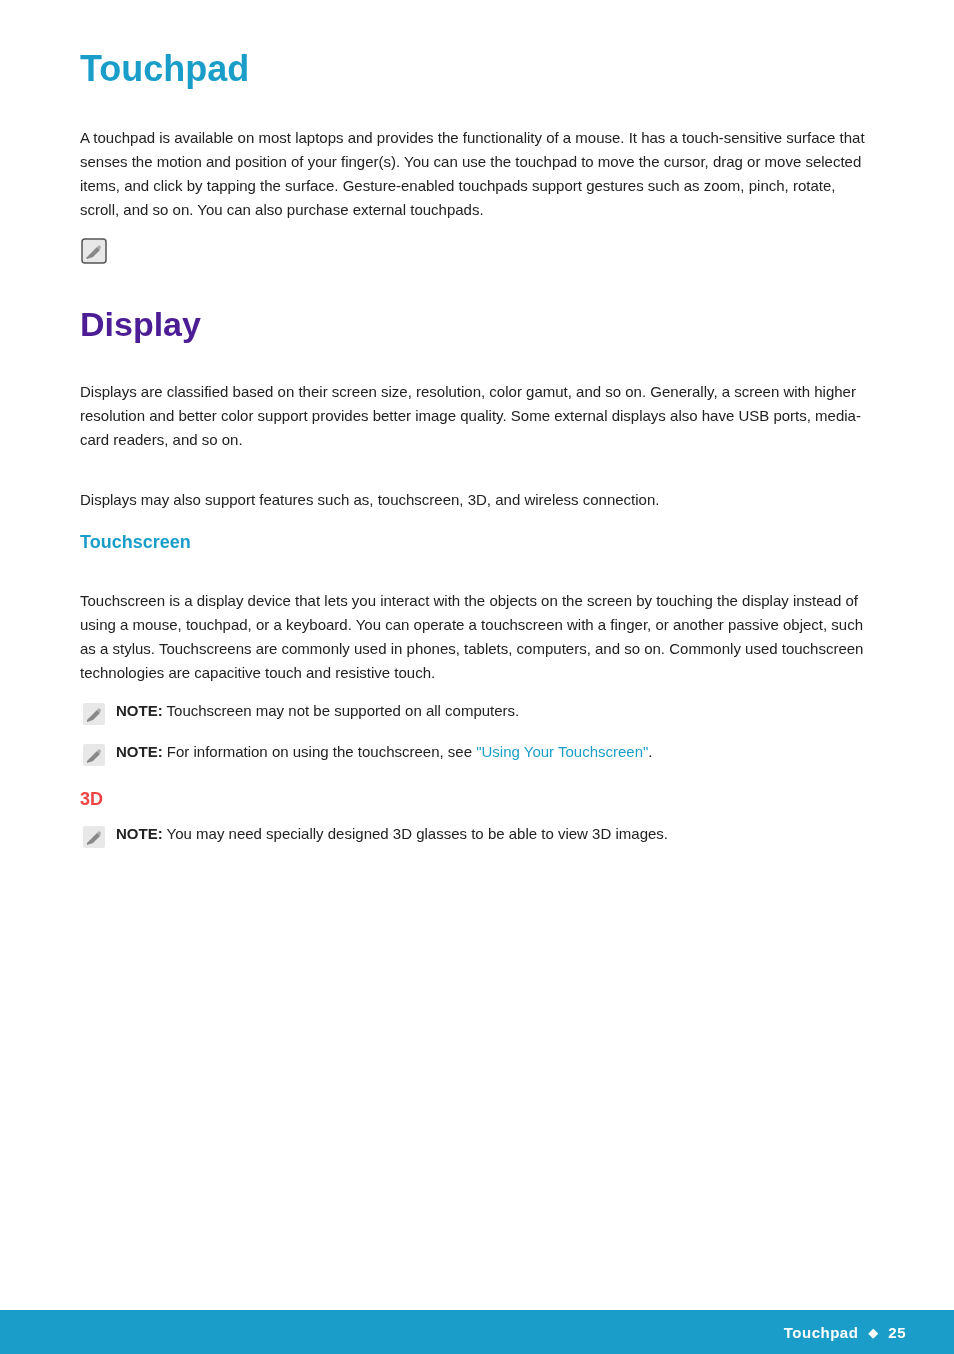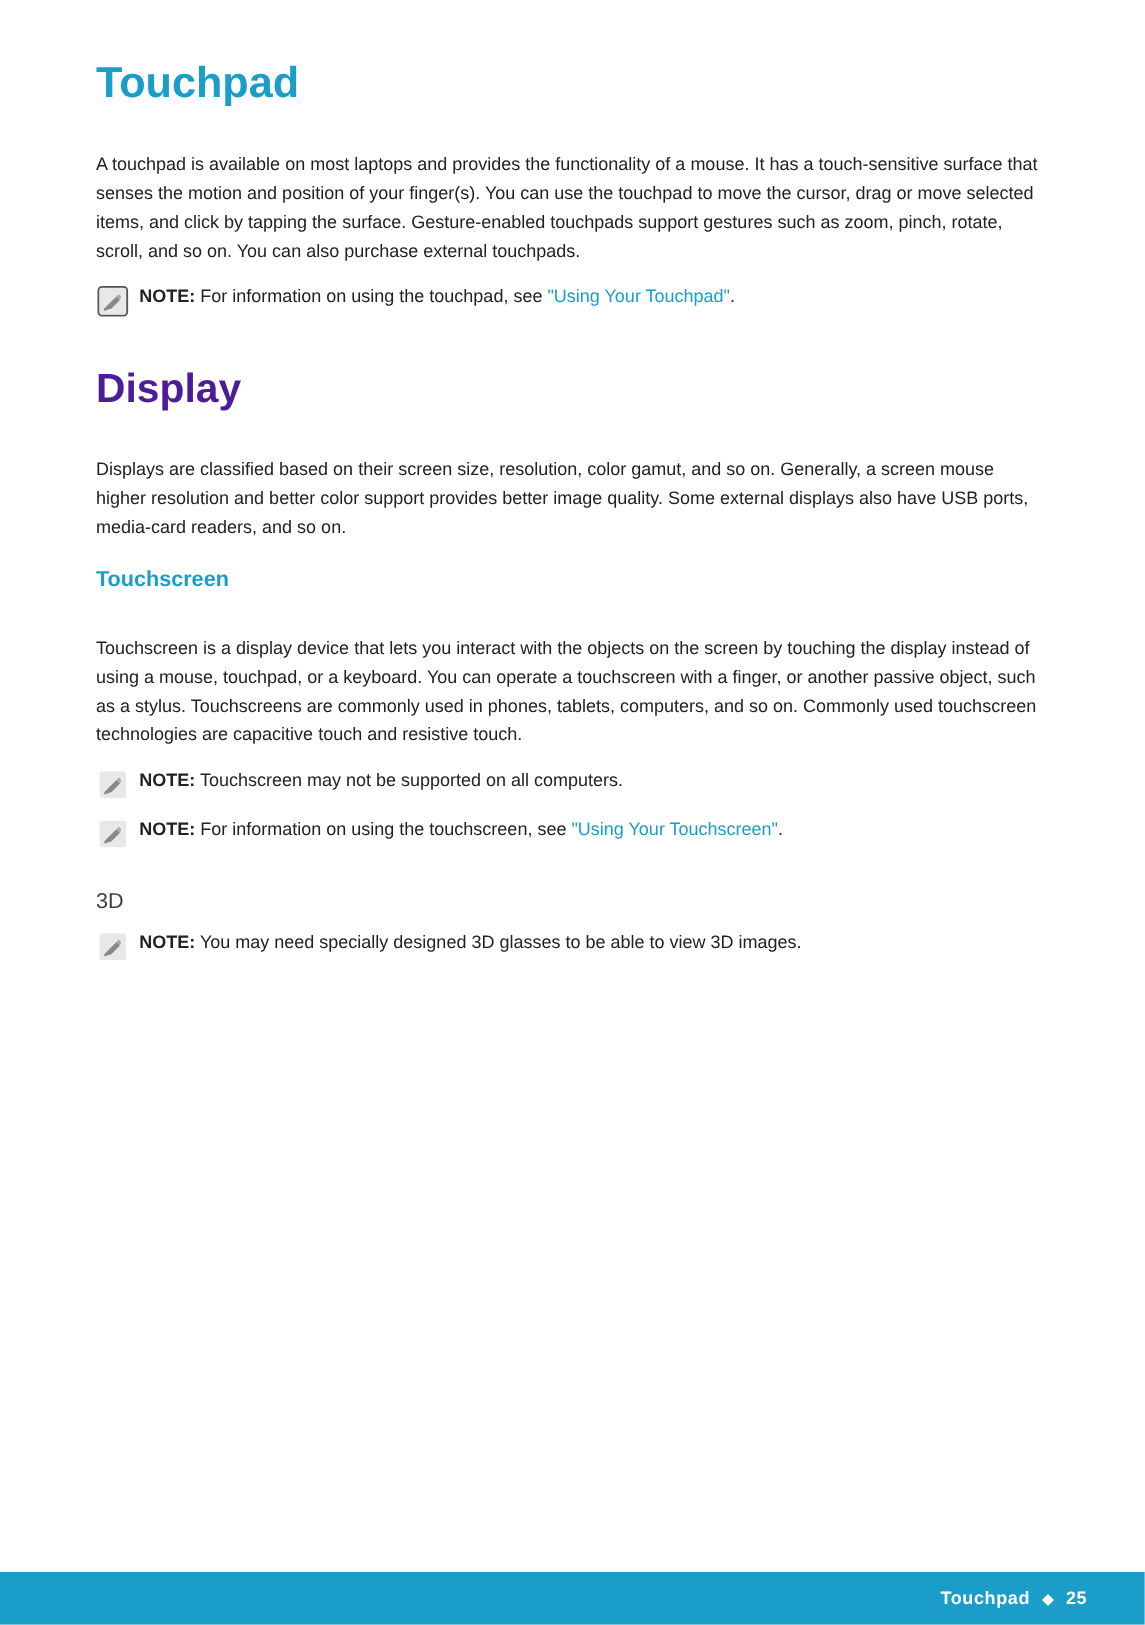--- a/index.html
+++ b/index.html
@@ -30,24 +30,24 @@
     }
     h3.subsection-title {
       font-size: 18px;
       font-weight: bold;
       color: #1a9ec9;
       margin-bottom: 12px;
       margin-top: 20px;
     }
     h3.subsection-title-dark {
       font-size: 18px;
-      font-weight: normal;
-      color: #404040;
+      font-weight: bold;
+      color: #ef4444;
       margin-bottom: 12px;
-      margin-top: 32px;
+      margin-top: 20px;
     }
     p.body-text {
       line-height: 1.6;
       margin-bottom: 14px;
       color: #222;
       margin-top: 36px;
     }
     .note-block {
       display: flex;
       align-items: flex-start;
@@ -117,27 +117,25 @@
         <line x1="6" y1="12" x2="22" y2="8" stroke="#555" stroke-width="1.2"></line>
         <line x1="6" y1="16" x2="18" y2="13" stroke="#555" stroke-width="1.2"></line>
         <line x1="6" y1="20" x2="15" y2="18" stroke="#555" stroke-width="1.2"></line>
 
         <rect x="3" y="3" width="22" height="22" rx="2" fill="#e8e8e8"></rect>
         <polygon points="7,20 10,17 17,10 20,13 13,20 7,22" fill="#888"></polygon>
         <polygon points="17,10 19,8 21,10 20,13" fill="#aaa"></polygon>
         <line x1="7" y1="20" x2="7" y2="22" stroke="#888" stroke-width="1"></line>
       </svg>
     </div>
-    <div class="note-text">
-      <strong>NOTE:</strong><span> For information on using the touchpad, see </span><a class="doc-link">"Using Your Touchpad"</a><span>.</span>
-    </div>
   </div>
 
   <h2 class="section-title">Display</h2>
-  <p class="body-text">Displays are classified based on their screen size, resolution, color gamut, and so on. Generally, a screen mouse higher resolution and better color support provides better image quality. Some external displays also have USB ports, media-card readers, and so on.</p>
+  <p class="body-text">Displays are classified based on their screen size, resolution, color gamut, and so on. Generally, a screen with higher resolution and better color support provides better image quality. Some external displays also have USB ports, media-card readers, and so on.</p>
+  <p class="body-text">Displays may also support features such as, touchscreen, 3D, and wireless connection.</p>
 
   <h3 class="subsection-title">Touchscreen</h3>
   <p class="body-text">Touchscreen is a display device that lets you interact with the objects on the screen by touching the display instead of using a mouse, touchpad, or a keyboard. You can operate a touchscreen with a finger, or another passive object, such as a stylus. Touchscreens are commonly used in phones, tablets, computers, and so on. Commonly used touchscreen technologies are capacitive touch and resistive touch.</p>
 
   <div class="note-block">
     <div class="note-icon">
       <svg viewBox="0 0 28 28" xmlns="http://www.w3.org/2000/svg">
         <rect x="3" y="3" width="22" height="22" rx="2" fill="#e8e8e8"></rect>
         <polygon points="7,20 10,17 17,10 20,13 13,20 7,22" fill="#888"></polygon>
         <polygon points="17,10 19,8 21,10 20,13" fill="#aaa"></polygon>

